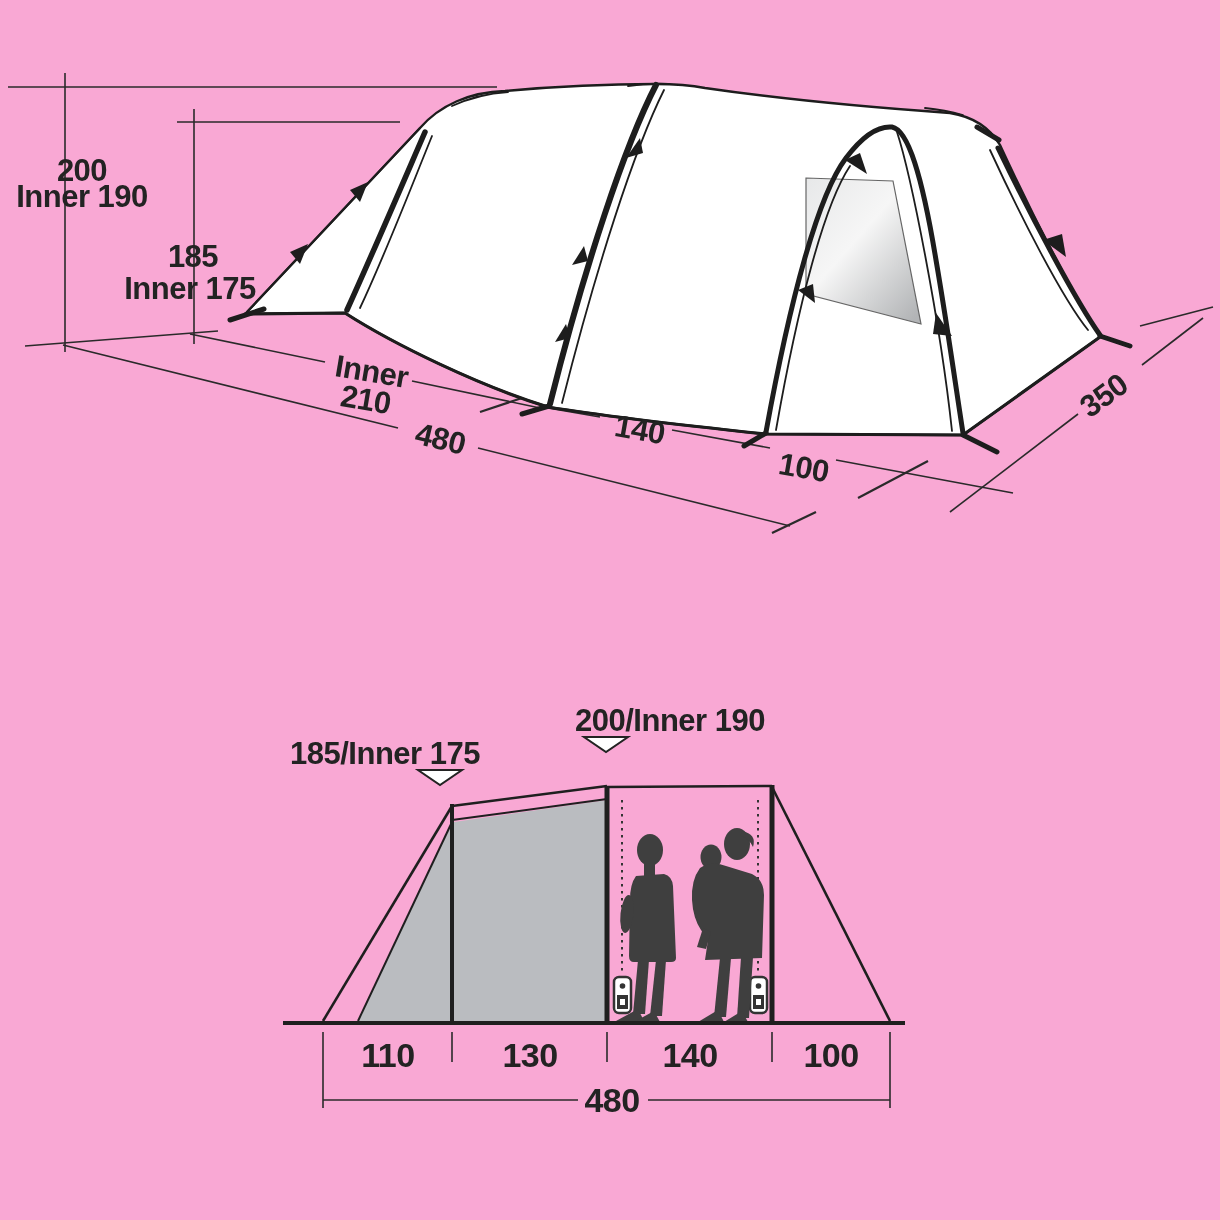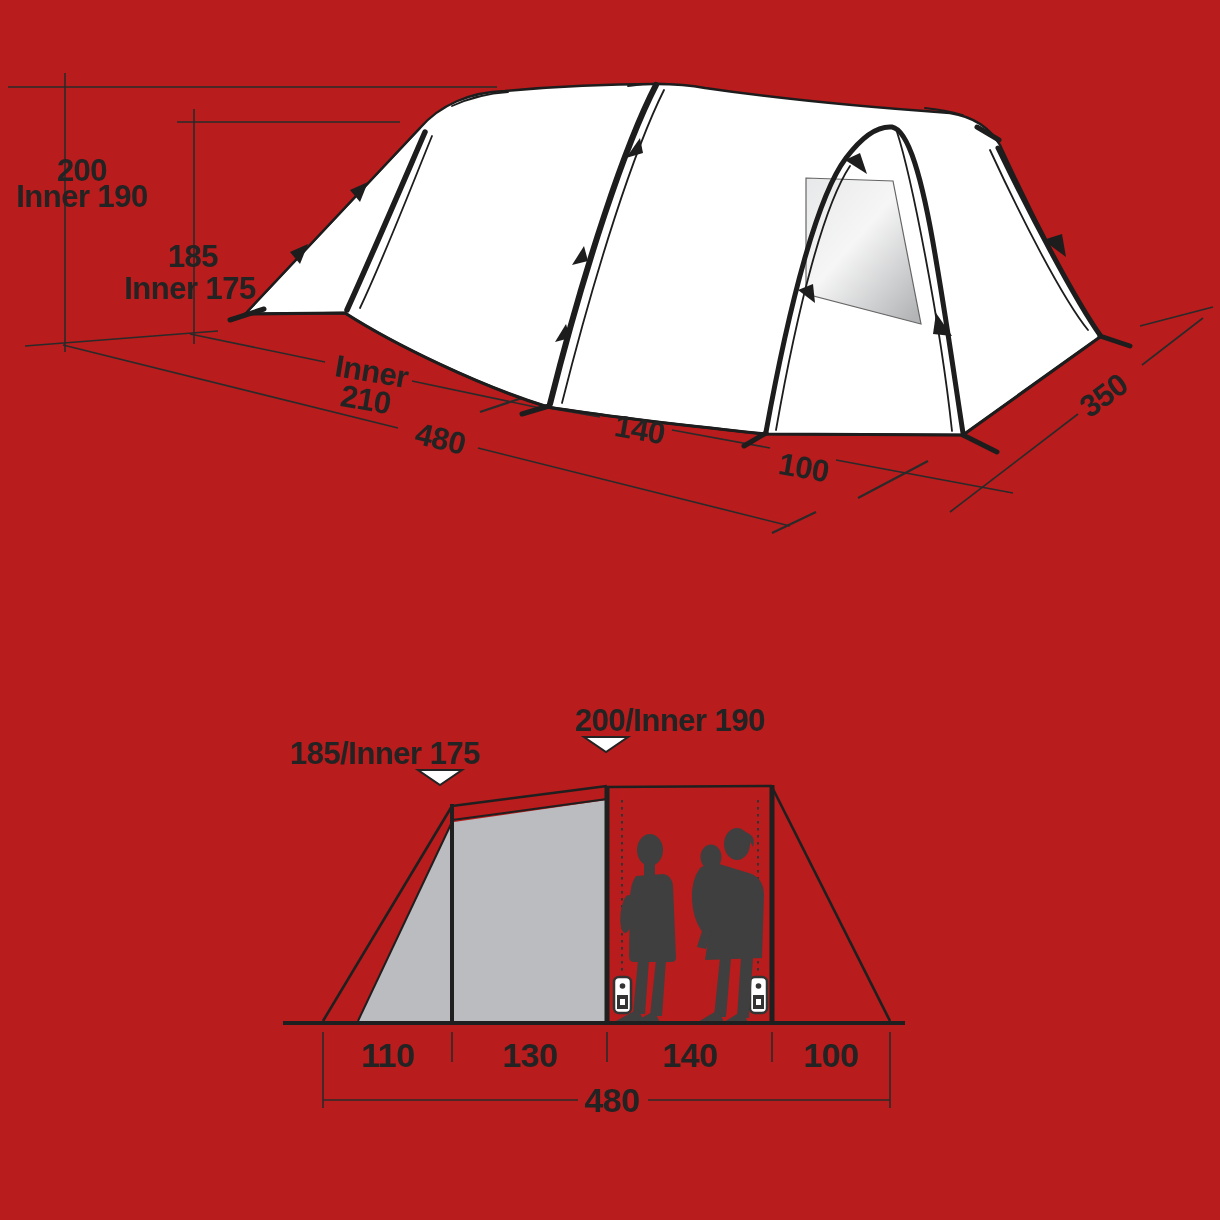--- a/index.html
+++ b/index.html
@@ -1,19 +1,19 @@
 <!DOCTYPE html>
 <html><head>
 <meta charset="utf-8">
 <style>
   html,body{margin:0;padding:0;background:#ffffff;}
   .canvas{
     position:relative;
     width:1220px;height:1220px;
-    background:#b91c1c;
+    background:#f9a8d4;
     font-family:"Liberation Sans", sans-serif;
     overflow:hidden;
   }
   svg text{
     font-family:"Liberation Sans", sans-serif;
     font-weight:bold;
     fill:#232323;
     letter-spacing:-0.5px;
   }
   .dim-label{font-size:31px;}

